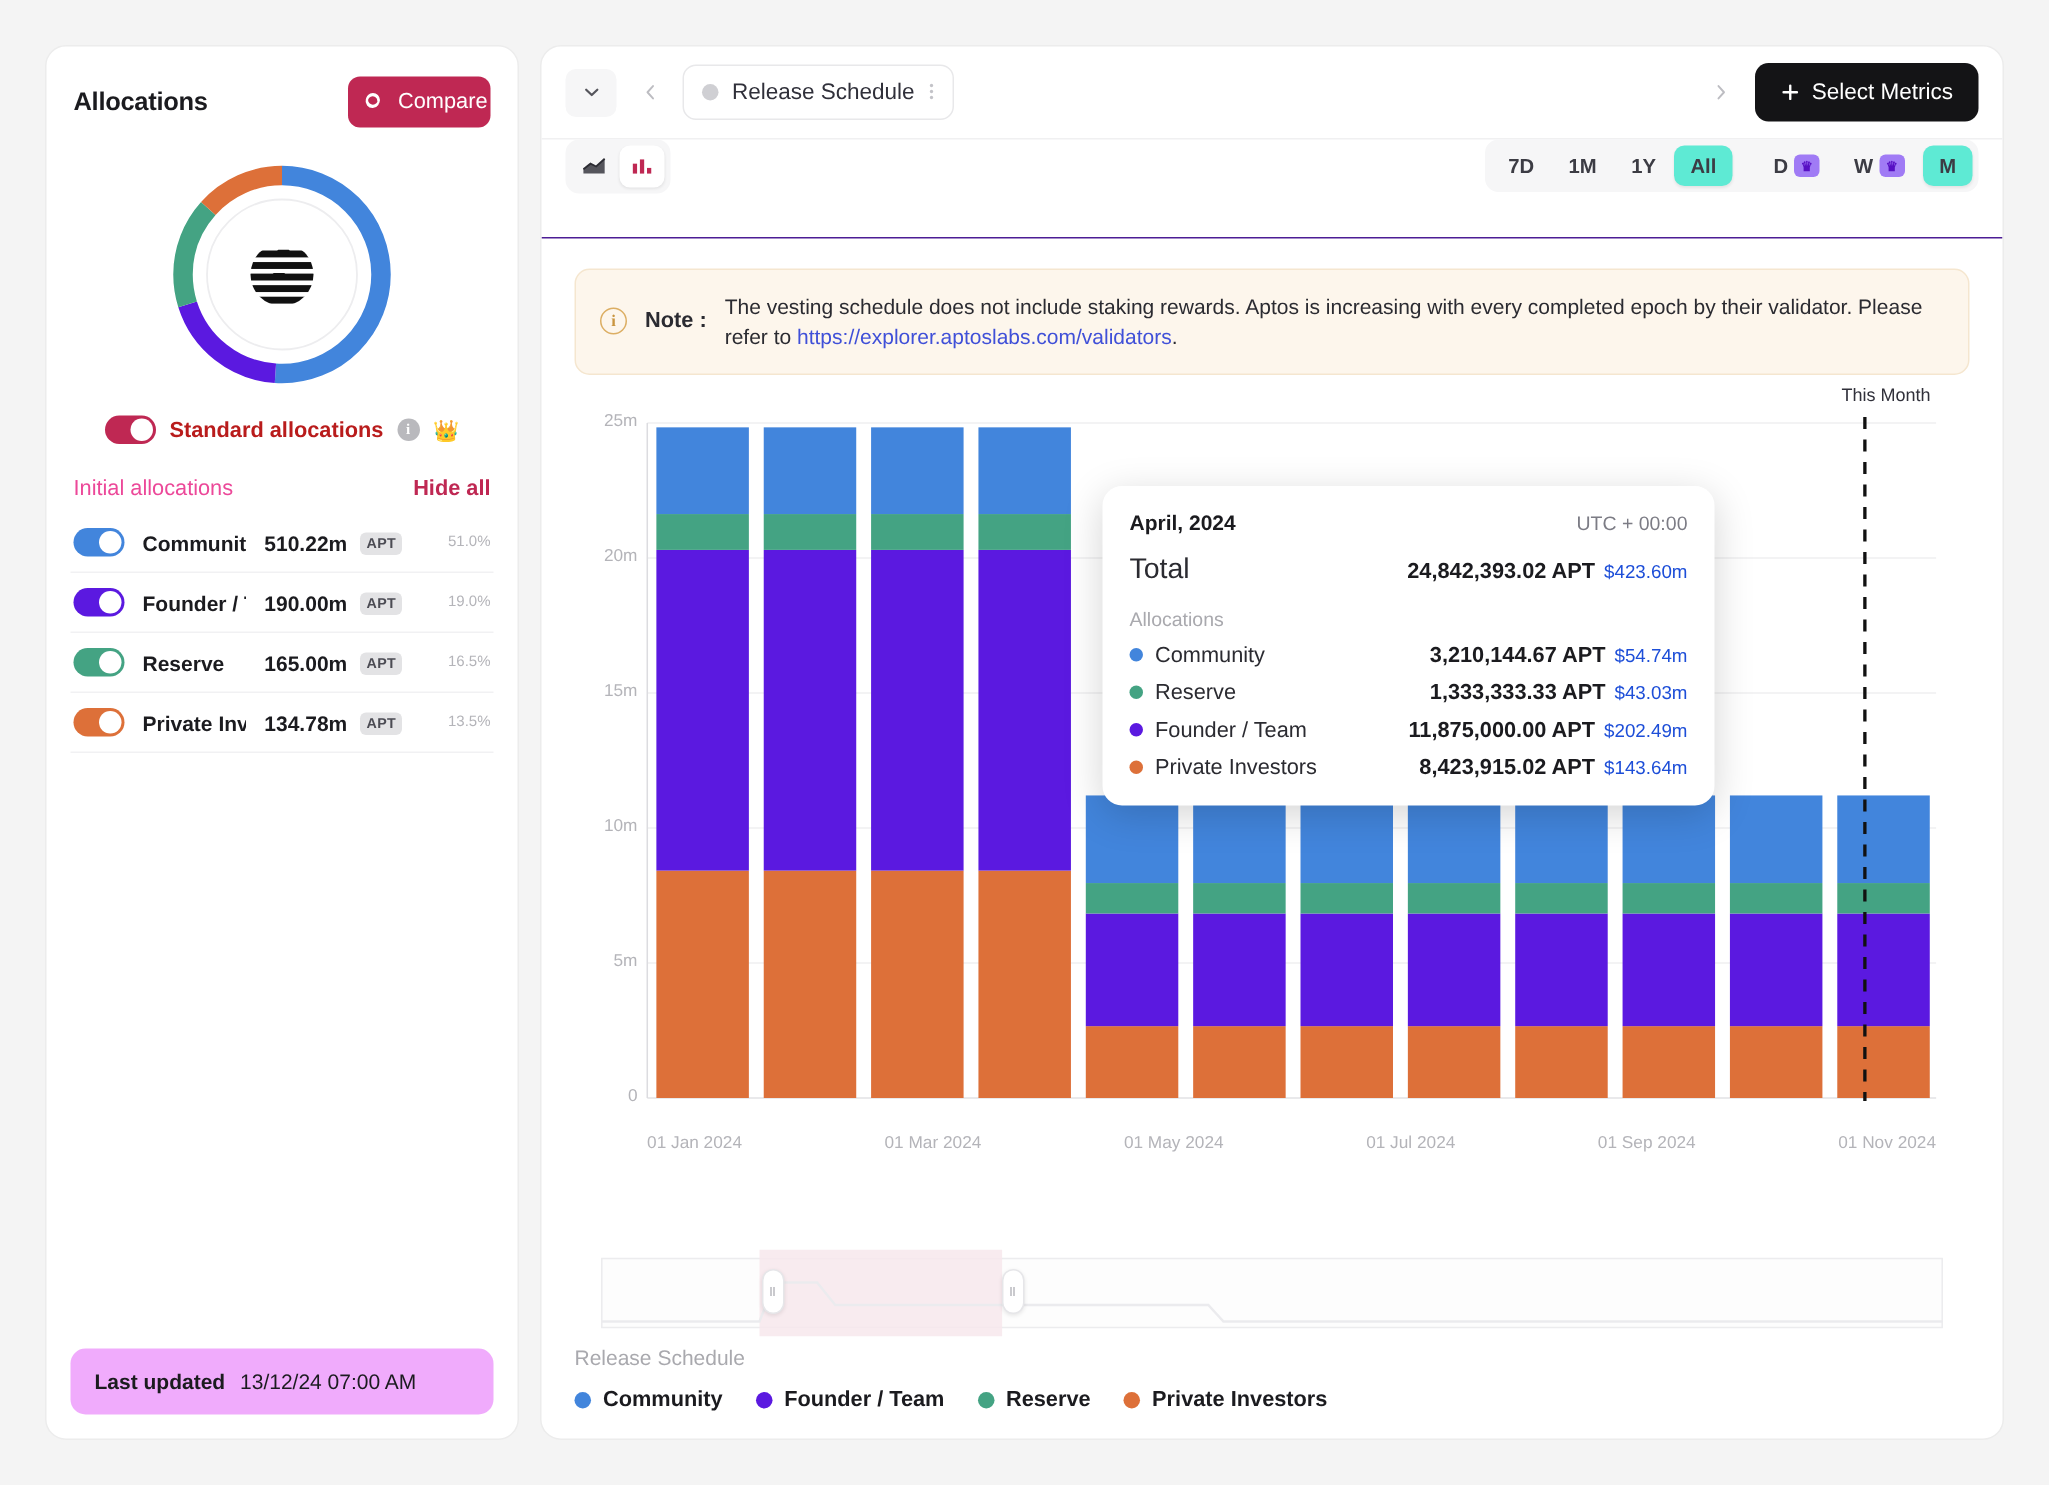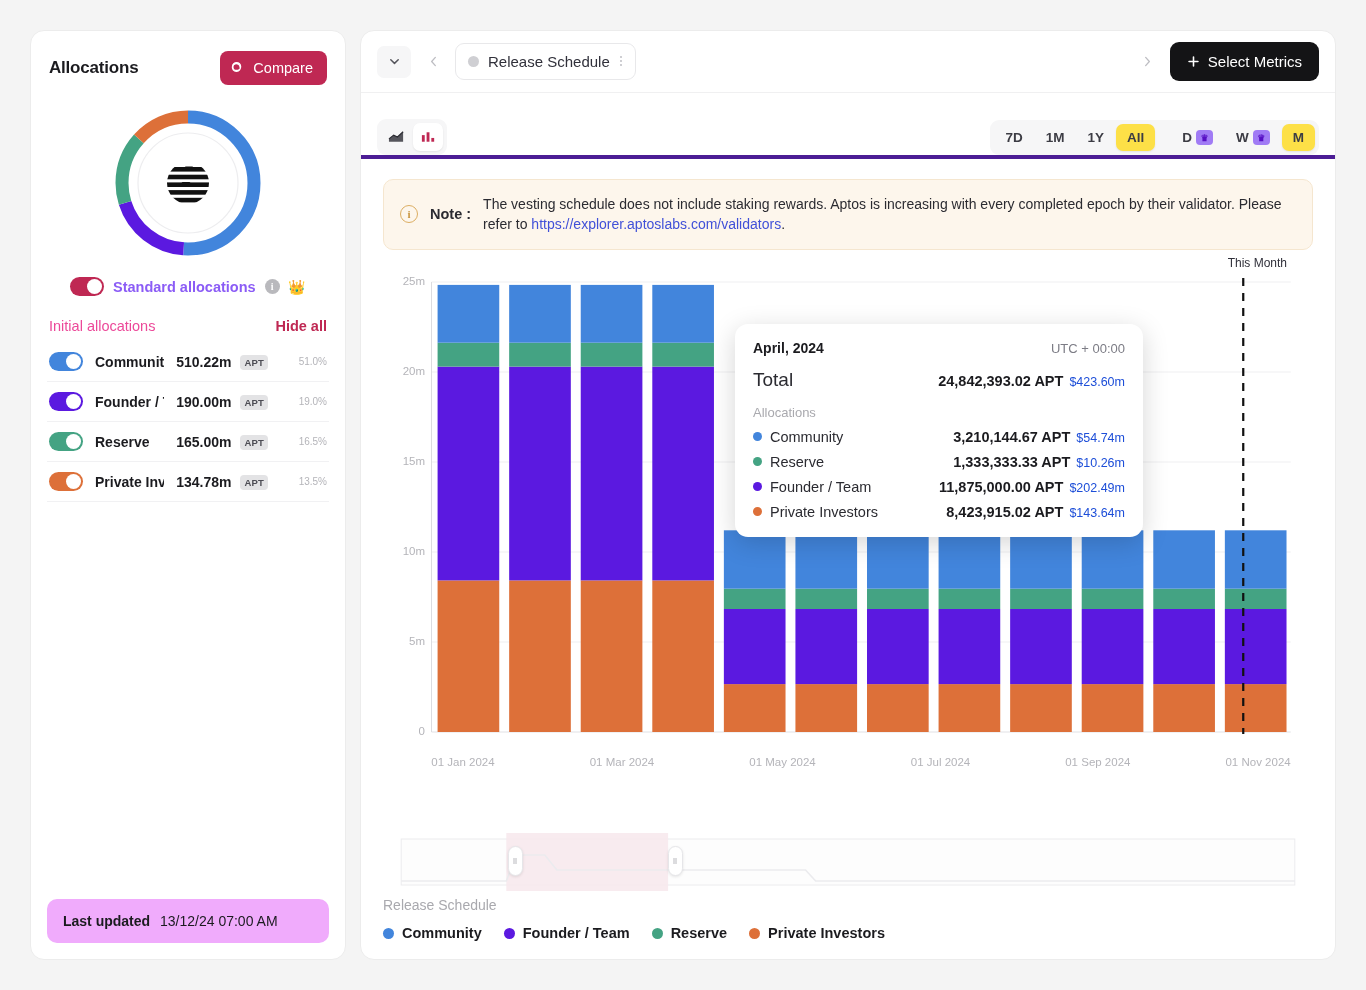--- a/index.html
+++ b/index.html
@@ -23,21 +23,21 @@
     display: flex; flex-direction: column;
     position: relative;
   }
   .lp-head {
     display: flex; align-items: center; justify-content: space-between;
     padding: 20px 18px 6px 18px;
   }
   .lp-title { font-size: 17px; font-weight: bold; color: #1b1b1f; letter-spacing: -0.2px; }
   .compare-btn {
     background: #bf2853; color: #fff; border: none;
-    border-radius: 8px; padding: 9px 14px 9px 11px;
+    border-radius: 8px; padding: 9px 2px 9px 11px;
     font-size: 14.5px; font-weight: 500;
     display: inline-flex; align-items: center; gap: 7px;
     cursor: pointer; font-family: inherit;
   }
   .donut-wrap {
     display: flex; justify-content: center; align-items: center;
     margin-top: 12px; height: 160px;
   }
   .donut { position: relative; width: 152px; height: 152px; }
   .donut svg { display: block; }
@@ -50,21 +50,21 @@
     gap: 9px; margin-top: 14px;
   }
   .toggle {
     width: 34px; height: 19px; border-radius: 10px;
     position: relative; flex: none; cursor: pointer;
   }
   .toggle::after {
     content: ""; position: absolute; right: 2px; top: 2px;
     width: 15px; height: 15px; border-radius: 50%; background: #fff;
   }
-  .std-label { font-size: 14.5px; font-weight: bold; color: #8b5cf6; }
+  .std-label { font-size: 14.5px; font-weight: bold; color: #b91c1c; }
   .info-dot {
     width: 15px; height: 15px; border-radius: 50%; background: #b9b9bd;
     color: #fff; font-size: 10px; font-weight: bold;
     display: flex; align-items: center; justify-content: center;
     font-family: "Liberation Serif", serif; cursor: pointer;
   }
   .crown { font-size: 14px; line-height: 1; color: #e8b33a; }
 
   .init-head {
     display: flex; align-items: center; justify-content: space-between;
@@ -130,22 +130,22 @@
   .kebab { color: #c3c3c8; font-size: 14px; letter-spacing: 0; line-height: 1; }
   .topbar-spacer { flex: 1; }
   .select-metrics {
     background: #141416; color: #fff; border: none; border-radius: 9px;
     padding: 11px 17px; font-size: 15px; font-weight: 500;
     display: inline-flex; align-items: center; gap: 8px;
     cursor: pointer; font-family: inherit;
   }
 
   .rp-chartbar {
-    height: 66px; display: flex; align-items: flex-end;
-    padding: 0 16px; border-bottom: 4px solid #4c1d95;
+    height: 66px; display: flex; align-items: flex-start;
+    padding: 0 16px; border-bottom: 1px solid #4c1d95;
   }
   .chart-type-group {
     display: flex; align-items: center; gap: 2px;
     background: #f6f6f7; border-radius: 9px; padding: 4px;
   }
   .ct-btn {
     width: 30px; height: 28px; border-radius: 7px; background: transparent;
     border: none; display: flex; align-items: center; justify-content: center;
     cursor: pointer;
   }
@@ -153,21 +153,21 @@
   .range-group {
     margin-left: auto; display: flex; align-items: center;
     background: #f6f6f7; border-radius: 9px; padding: 4px; gap: 1px;
   }
   .range-btn {
     border: none; background: transparent; cursor: pointer;
     font-size: 13.5px; font-weight: bold; color: #3c3c44;
     padding: 6px 11px; border-radius: 7px; font-family: inherit;
     display: inline-flex; align-items: center; gap: 4px;
   }
-  .range-btn.active { background: #fde047; box-shadow: 0 1px 2px rgba(0,0,0,.08); }
+  .range-btn.active { background: #5eead4; box-shadow: 0 1px 2px rgba(0,0,0,.08); }
   .range-gap { width: 14px; }
   .mini-crown {
     background: #a07bf5; border-radius: 4px; width: 17px; height: 15px;
     display: inline-flex; align-items: center; justify-content: center;
     font-size: 9px; color: #5710c4;
   }
 
   .note-wrap { padding: 20px 22px 6px 22px; }
   .note {
     background: #fdf6ec; border: 1px solid #f5e6cf; border-radius: 10px;
@@ -564,21 +564,21 @@
             <span>
               <span class="tt-val">3,210,144.67 APT</span><span class="tt-usd">$54.74m</span>
             </span>
           </div>
           <div class="tt-row">
             <span class="tt-left">
               <span class="tt-dot" style="background:#44a383;"></span>
               <span class="tt-name">Reserve</span>
             </span>
             <span>
-              <span class="tt-val">1,333,333.33 APT</span><span class="tt-usd">$10.26m</span>
+              <span class="tt-val">1,333,333.33 APT</span><span class="tt-usd">$43.03m</span>
             </span>
           </div>
           <div class="tt-row">
             <span class="tt-left">
               <span class="tt-dot" style="background:#5b19e0;"></span>
               <span class="tt-name">Founder / Team</span>
             </span>
             <span>
               <span class="tt-val">11,875,000.00 APT</span><span class="tt-usd">$202.49m</span>
             </span>

